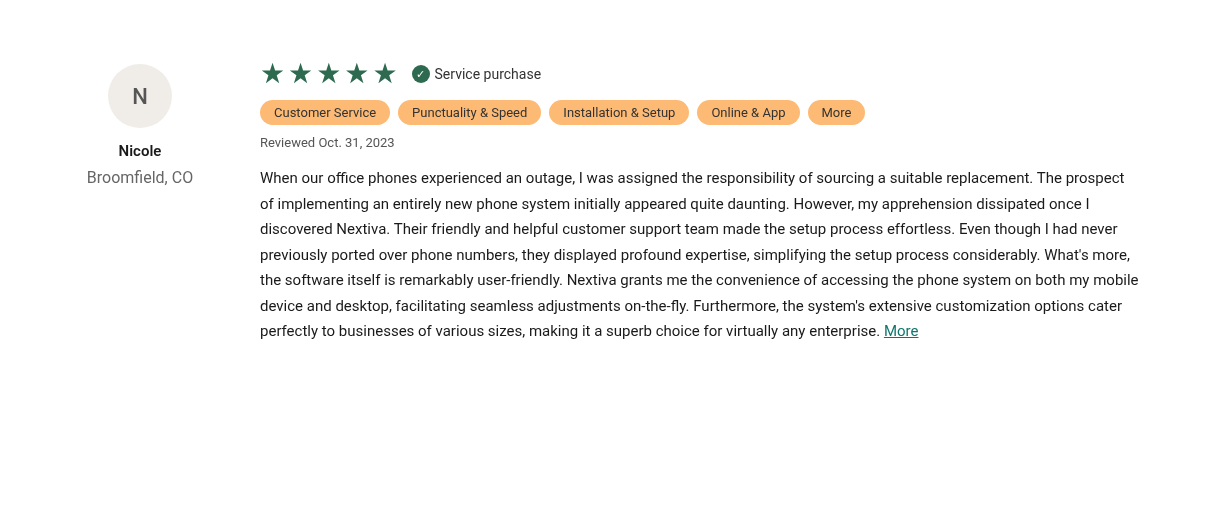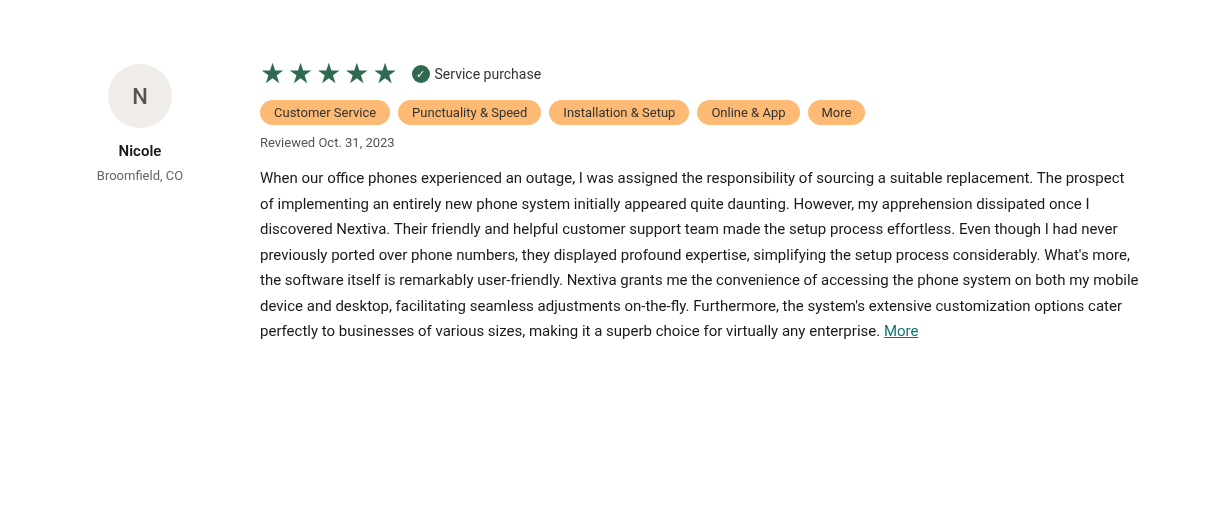--- a/index.html
+++ b/index.html
@@ -49,21 +49,21 @@
 
     .reviewer-name {
       font-size: 15px;
       font-weight: 600;
       color: #1a1a1a;
       text-align: center;
       margin-bottom: 8px;
     }
 
     .reviewer-location {
-      font-size: 13px;
+      font-size: 16px;
       color: #666;
       text-align: center;
     }
 
     .review-content {
       flex: 1;
     }
 
     .review-header {
       display: flex;

